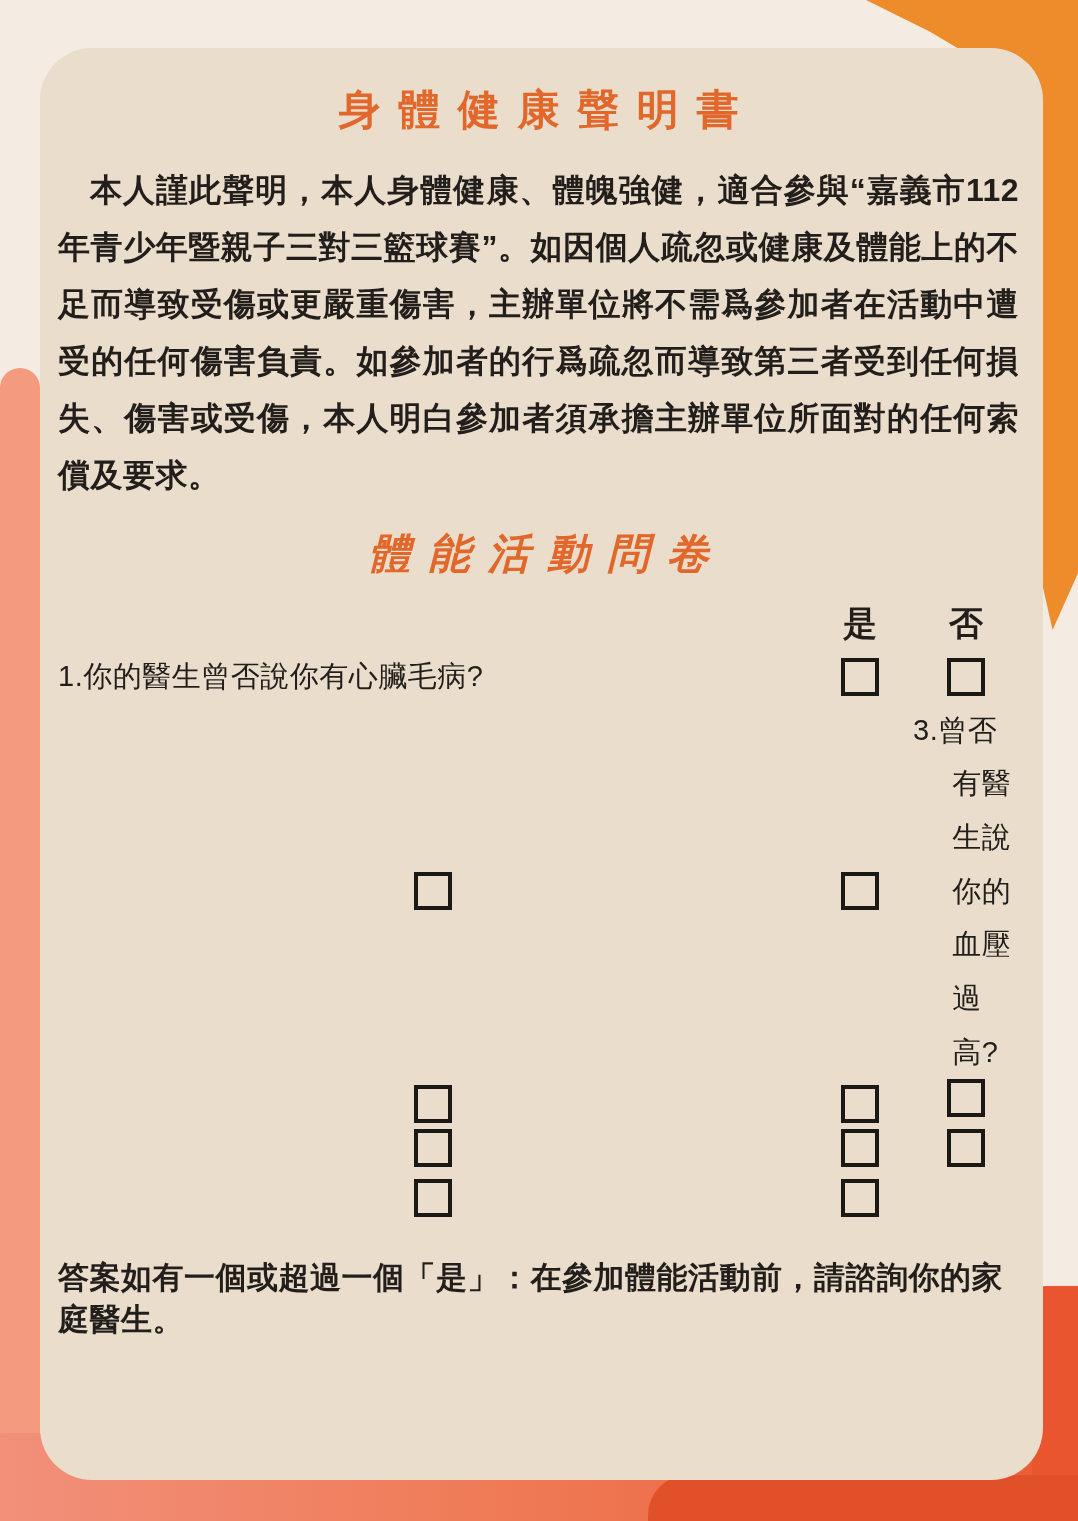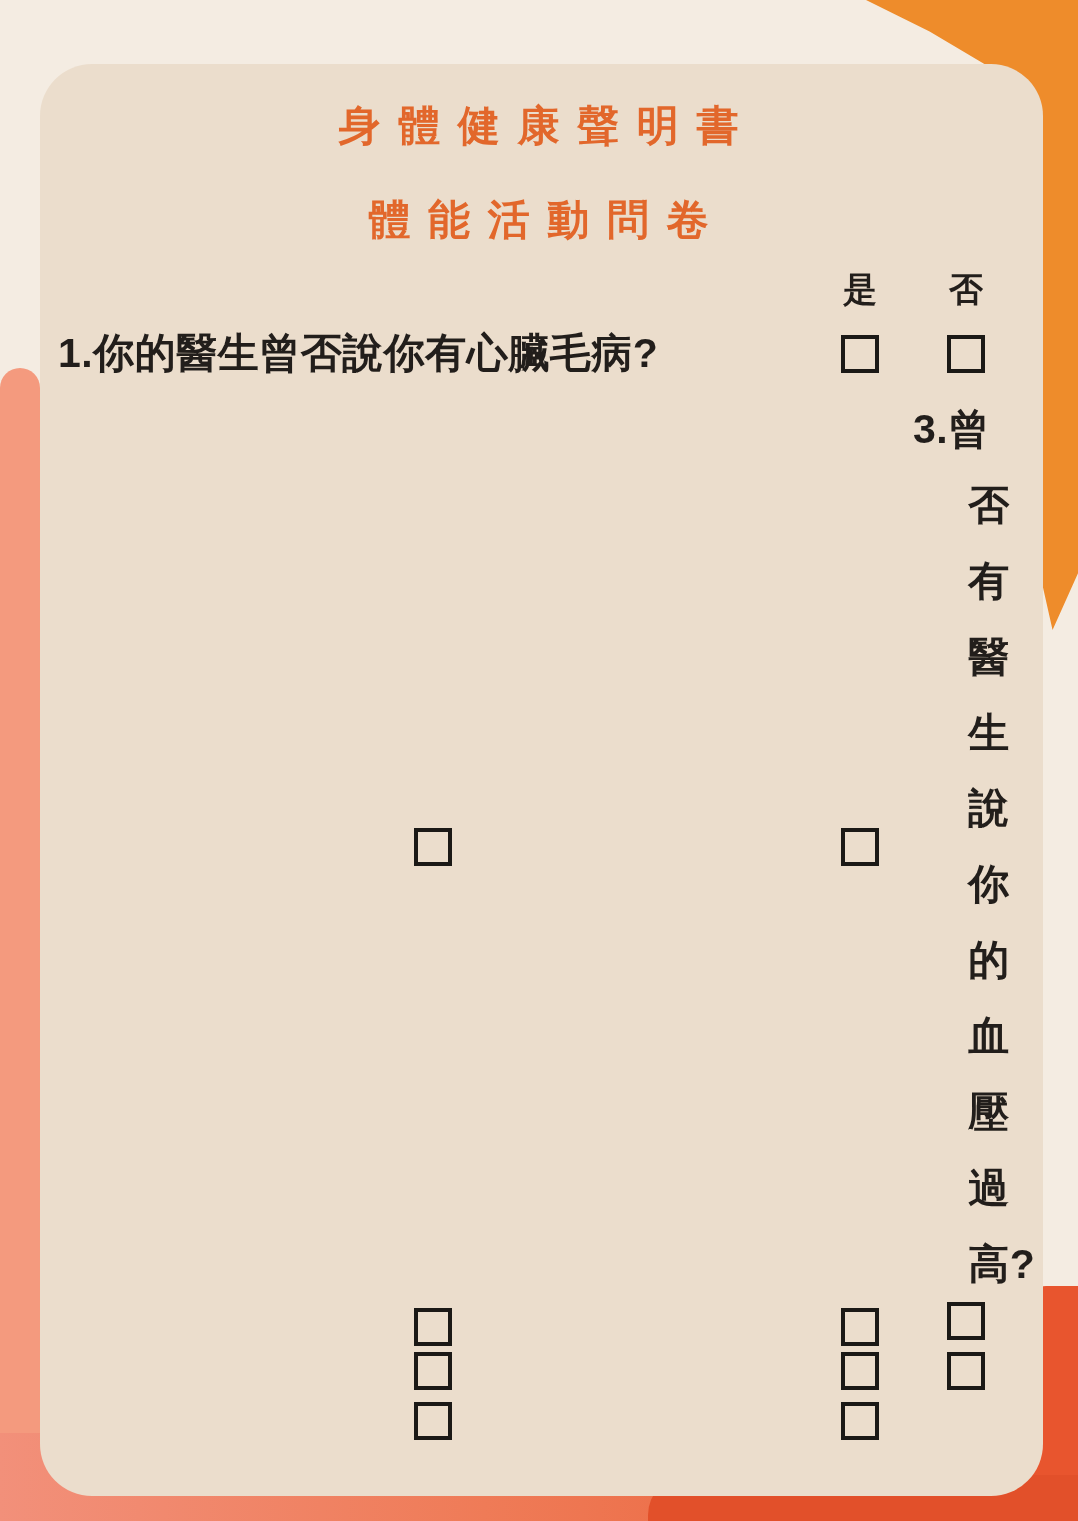--- a/index.html
+++ b/index.html
@@ -38,40 +38,40 @@
   }
   .deco-bottom-right-patch {
     right: 0; bottom: 0; width: 430px; height: 46px;
     background: #E2502A;
     border-top-left-radius: 40px;
   }
 
   
   .card {
     position: absolute;
-    left: 40px; top: 64px;
+    left: 40px; top: 48px;
     width: 1003px; height: 1432px;
     background: #EBDDCC;
     border-radius: 52px;
     box-sizing: border-box;
     padding: 34px 24px 0 18px;
     color: #221E1B;
     overflow: hidden;
   }
 
   .title {
     margin: 0;
     text-align: center;
     font-size: 42px;
     font-weight: 800;
     color: #E2672B;
     letter-spacing: 0.42em;
     text-indent: 0.42em;
   }
-  .title2 { margin-top: 38px; }
+  .title2 { margin-top: 22px; font-style: italic; }
 
   .para {
     margin: 24px 0 0 0;
     font-size: 32px;
     font-weight: 700;
     line-height: 1.78;
     text-align: justify;
     text-indent: 1em;
     letter-spacing: 0.5px;
   }
@@ -83,22 +83,22 @@
     grid-template-columns: 1fr 106px 106px;
     align-items: center;
   }
   .qhead {
     font-size: 34px;
     font-weight: 800;
     text-align: center;
     line-height: 1.6;
   }
   .qtext {
-    font-size: 41px;
-    font-weight: 700;
+    font-size: 29px;
+    font-weight: 400;
     line-height: 1.85;
     padding-left: 1.35em;
     text-indent: -1.35em;
     letter-spacing: 0.5px;
   }
   .qcell {
     display: flex;
     justify-content: center;
     align-items: center;
     align-self: stretch;
@@ -125,20 +125,21 @@
   <div class="deco deco-top-right"></div>
   <div class="deco deco-left"></div>
   <div class="deco deco-bottom"></div>
   <div class="deco deco-bottom-right"></div>
   <div class="deco deco-bottom-right-patch"></div>
 
   <div class="card">
 
     <h1 class="title">身體健康聲明書</h1>
 
+    <p class="para">本人謹此聲明，本人身體健康、體魄強健，適合參與“嘉義市112年青少年暨親子三對三籃球賽”。如因個人疏忽或健康及體能上的不足而導致受傷或更嚴重傷害，主辦單位將不需爲參加者在活動中遭受的任何傷害負責。如參加者的行爲疏忽而導致第三者受到任何損失、傷害或受傷，本人明白參加者須承擔主辦單位所面對的任何索償及要求。</p>
 
     <h2 class="title title2">體能活動問卷</h2>
 
 
     <div class="qgrid" id="qgrid">
       <div class="qhead-spacer"></div>
       <div class="qhead">是</div>
       <div class="qhead">否</div>
 
     <div class="qtext">1.你的醫生曾否說你有心臟毛病?</div>
@@ -174,15 +175,16 @@
           <div class="qbox"></div>
         </div>
         <div class="qcell end">
           <div class="qbox"></div>
         </div>
         <div class="qcell end">
           <div class="qbox"></div>
         </div>
       </div>
 
+    <p class="note">答案如有一個或超過一個「是」：在參加體能活動前，請諮詢你的家庭醫生。</p>
 
   </div>
 </div>
 
 </body></html>

